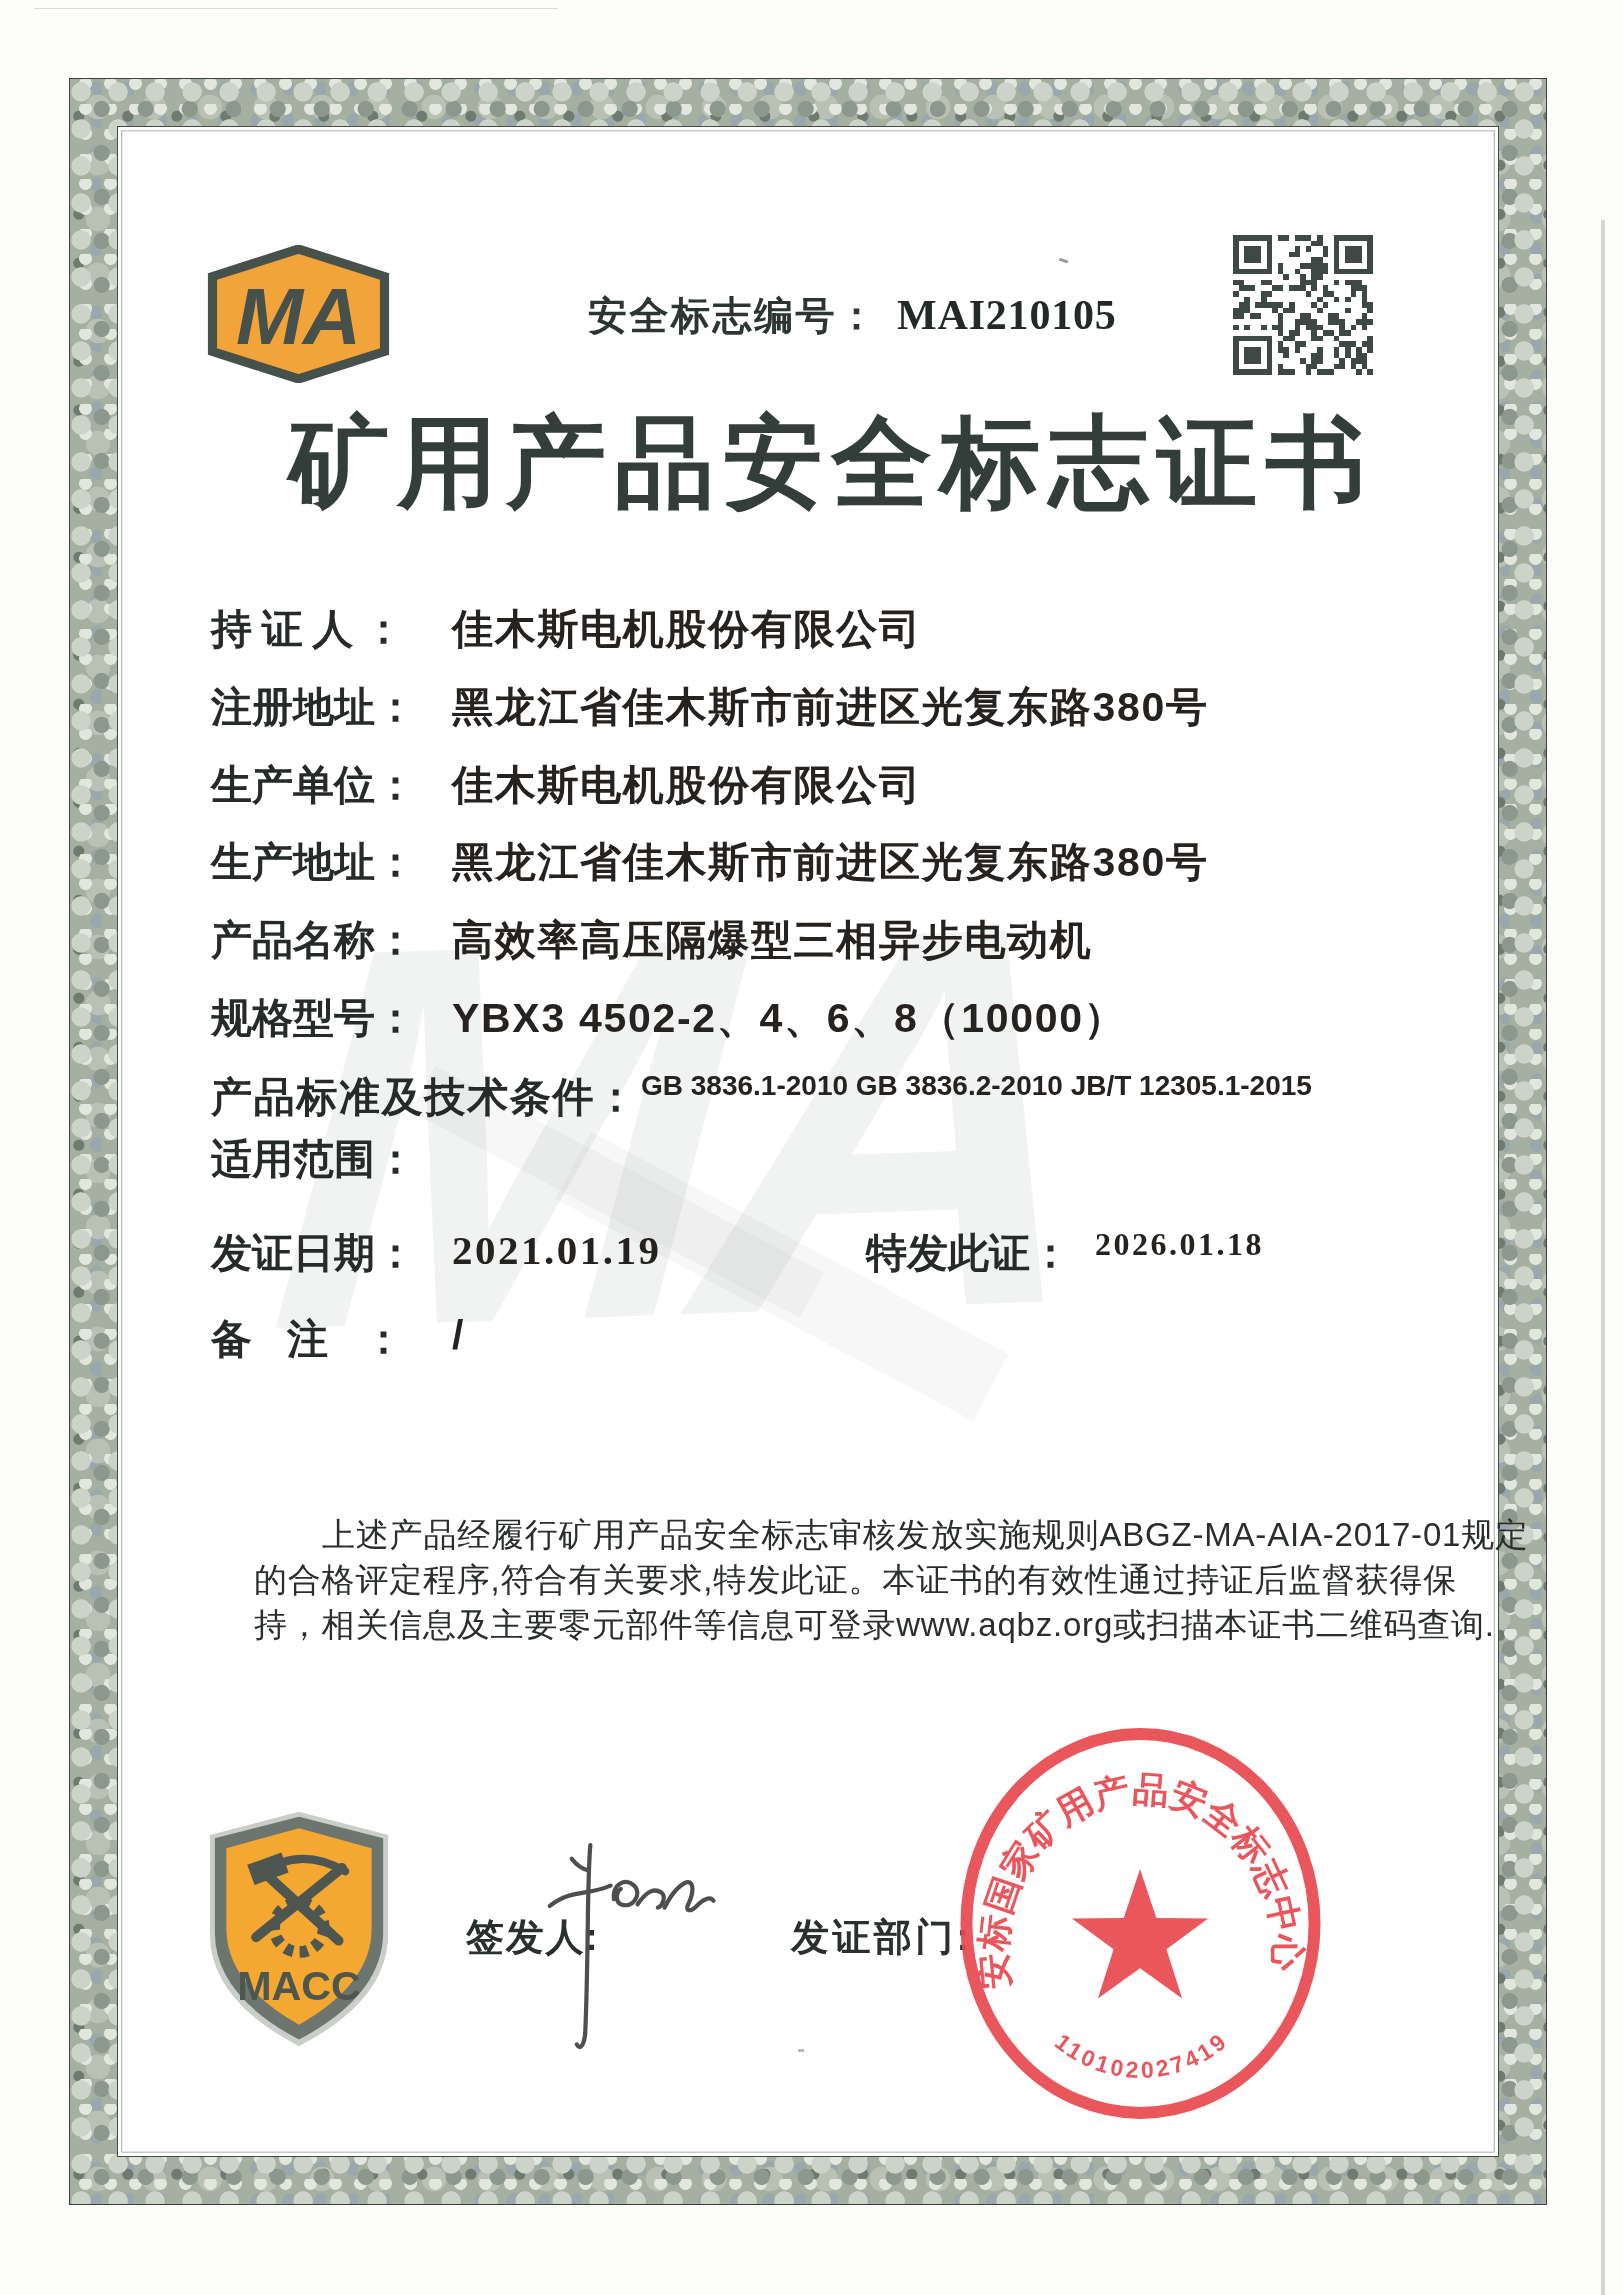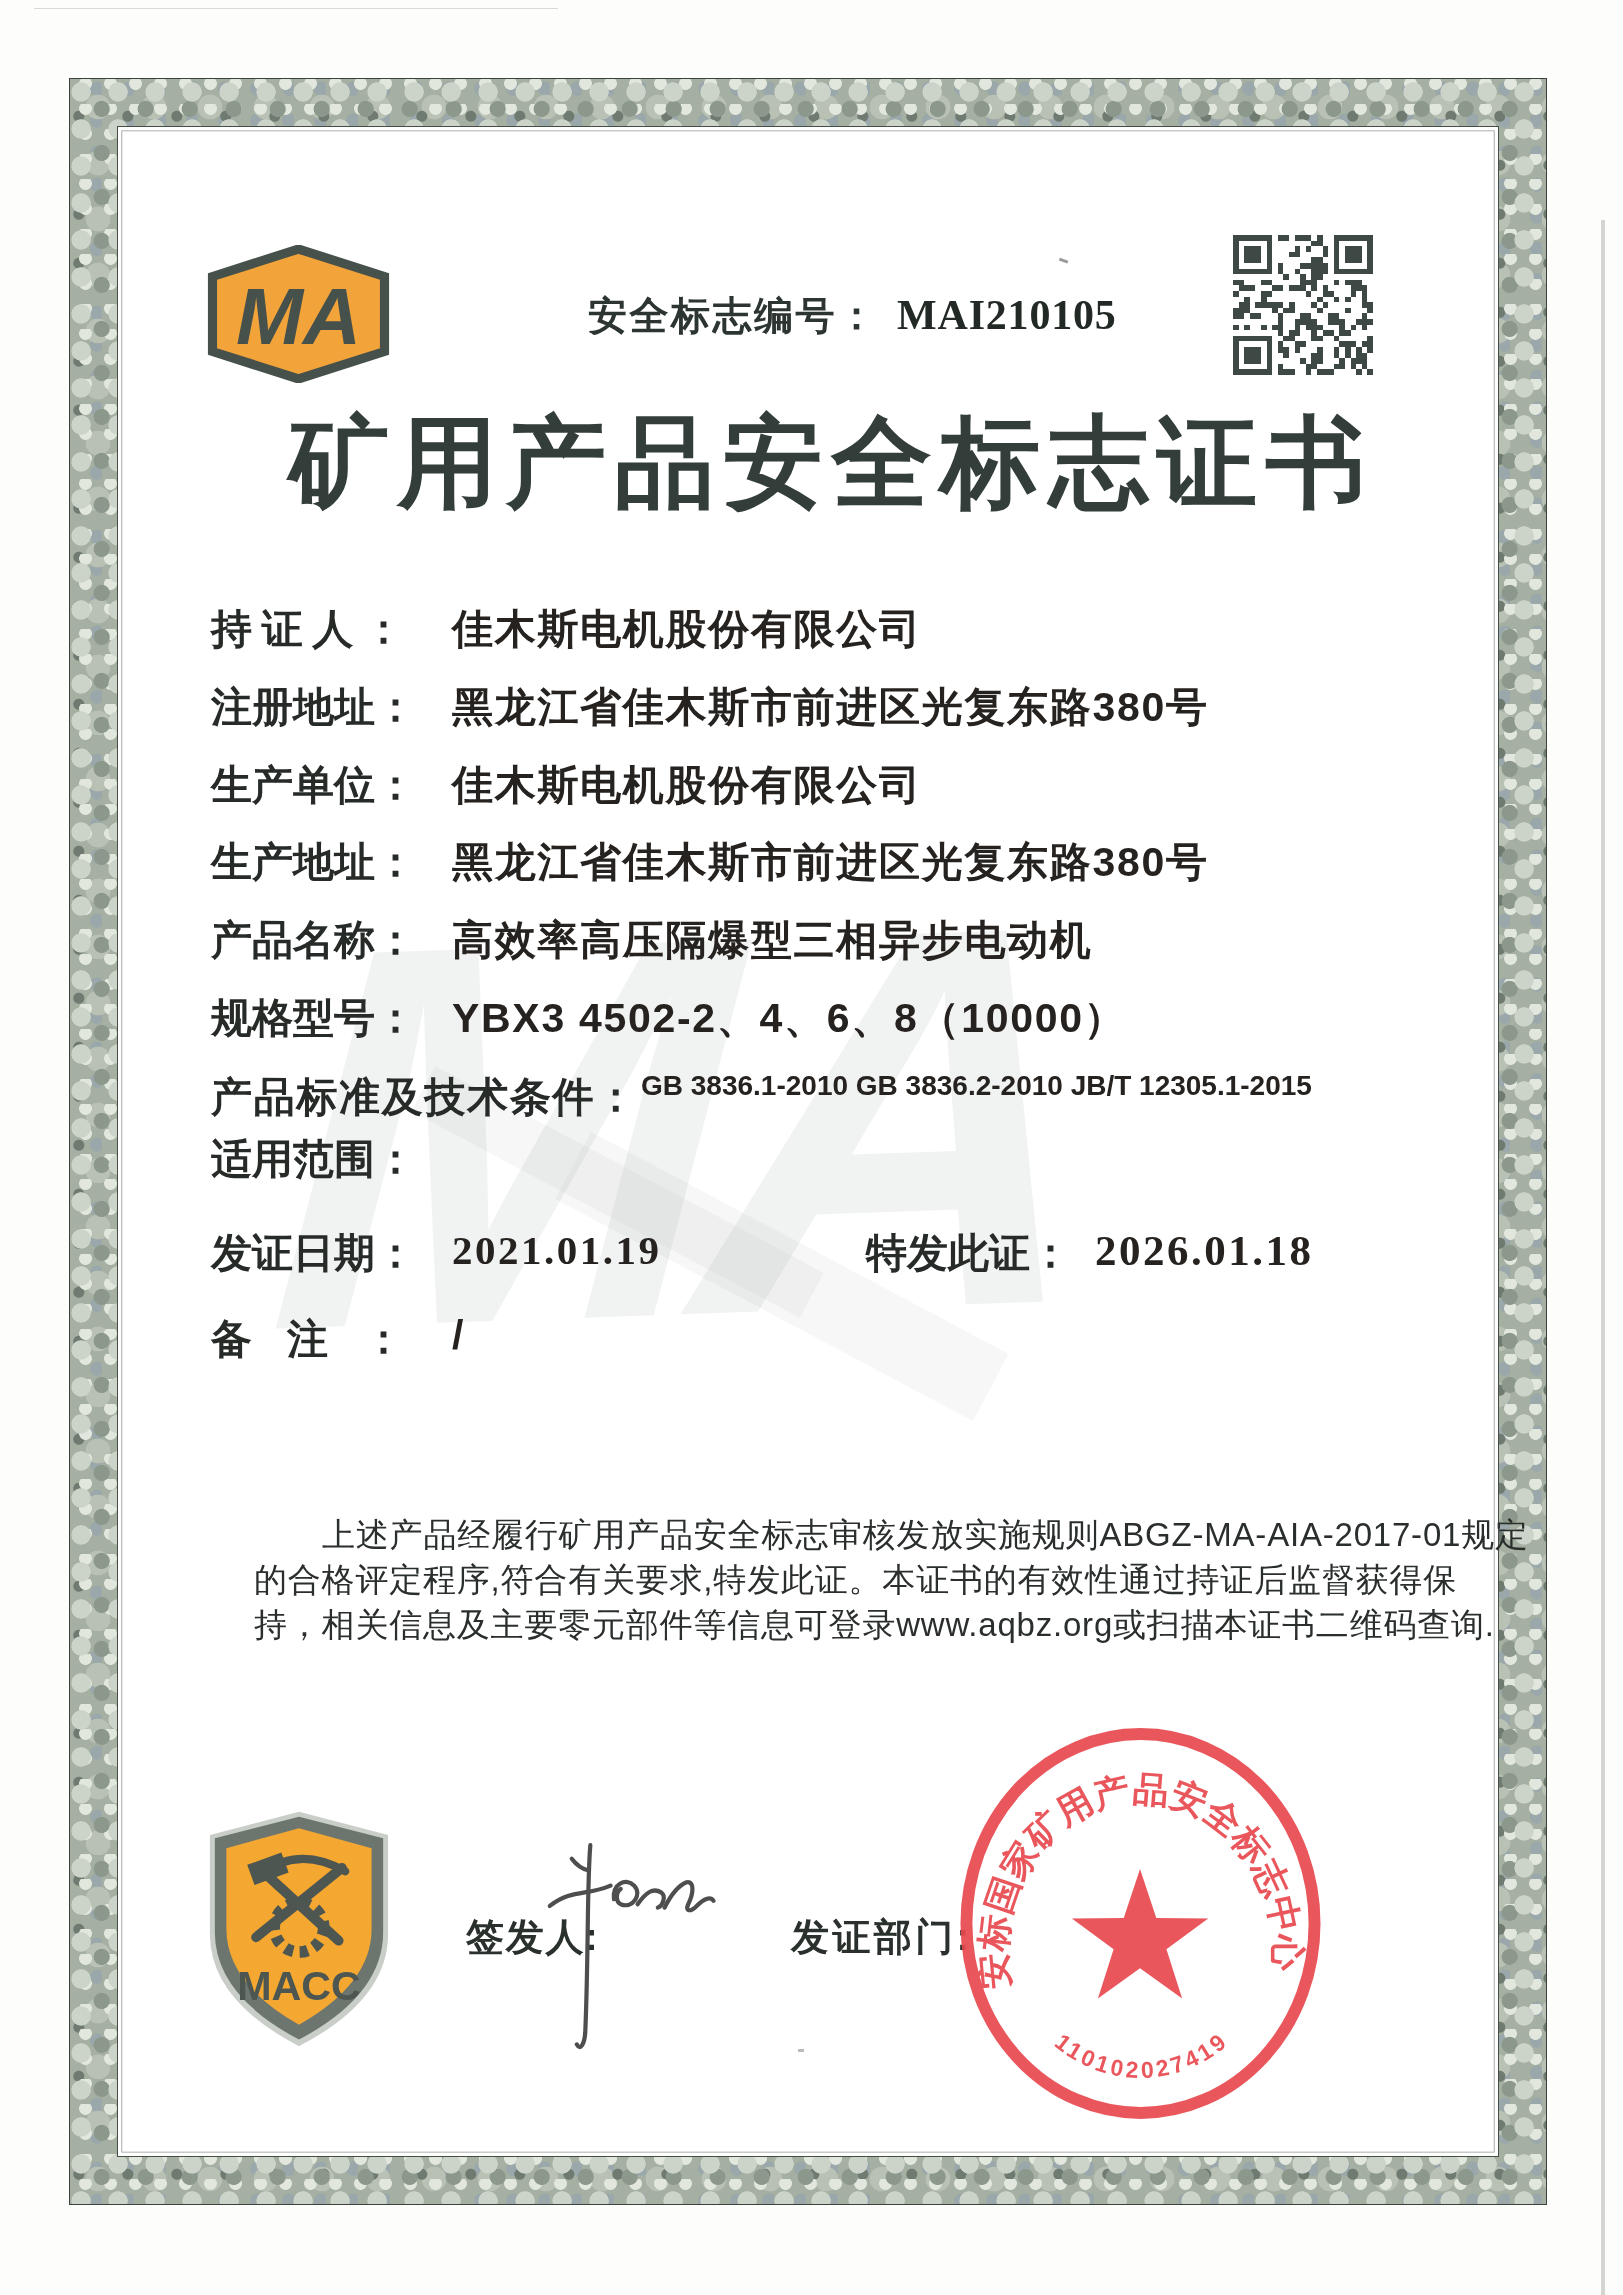--- a/index.html
+++ b/index.html
@@ -64,21 +64,21 @@
   .frow{position:absolute;left:211px;width:1319px;height:59px;white-space:nowrap;}
   .flabel{
     display:inline-block;width:193px;font-size:41px;font-weight:bold;color:#262b28;
     text-align:justify;text-align-last:justify;vertical-align:top;
   }
   .flabel.autow{width:auto;text-align-last:auto;letter-spacing:1.7px;}
   .fvalue{position:absolute;left:241px;font-size:41px;font-weight:bold;color:#26221f;letter-spacing:1.7px;}
   .fvalue.num{font-family:"Liberation Serif", serif;letter-spacing:2.5px;}
   .fvalue.std{left:430px;font-size:28px;letter-spacing:0px;font-weight:bold;}
   .flabel2{position:absolute;left:655px;width:203px;font-size:41px;font-weight:bold;color:#262b28;text-align:justify;text-align-last:justify;}
-  .fvalue2{position:absolute;left:884px;font-size:43px;font-weight:bold;font-family:"Liberation Serif", serif;letter-spacing:2.5px;color:#26221f;}
+  .fvalue2{position:absolute;left:884px;font-size:32px;font-weight:bold;font-family:"Liberation Serif", serif;letter-spacing:2.5px;color:#26221f;}
   
   .para{position:absolute;left:254px;top:1512px;width:1222px;font-size:33px;line-height:45px;color:#2a2f2c;letter-spacing:0.8px;}
   .pline{white-space:nowrap;}
   .pline.indent{text-indent:68px;}
   
   .macc{position:absolute;left:200px;top:1804px;width:198px;height:250px;}
   .signer-label{position:absolute;left:431px;top:1912px;font-size:38px;font-weight:bold;color:#2a302c;letter-spacing:1.7px;margin-left:35px;}
   .signature{position:absolute;left:538px;top:1833px;width:211px;height:237px;}
   .dept-label{position:absolute;left:791px;top:1912px;font-size:38px;font-weight:bold;color:#2a302c;letter-spacing:3.4px;}
   .seal{position:absolute;left:952px;top:1723px;width:377px;height:401px;}

